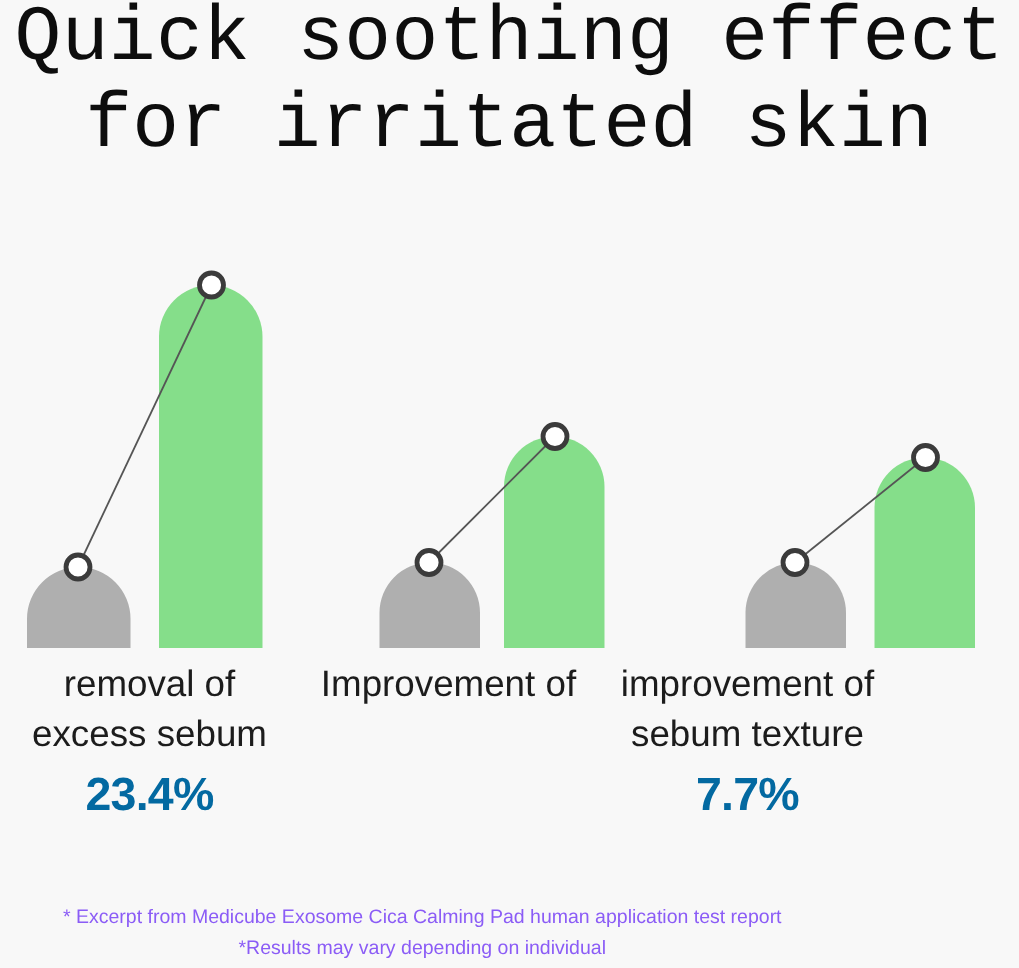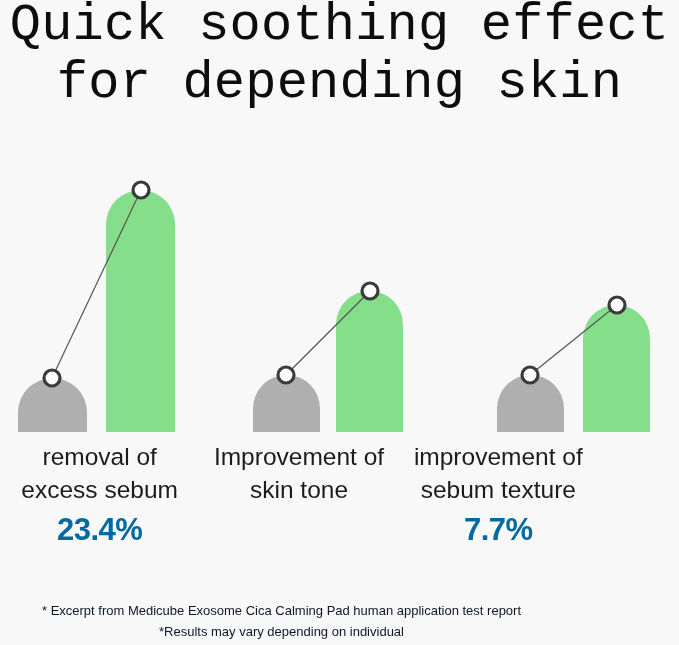--- a/index.html
+++ b/index.html
@@ -86,38 +86,38 @@
     margin-top: 2px;
   }
 
   
   .footnote {
     position: absolute;
     left: 0;
     top: 600px;
     width: 563px;
     text-align: center;
-    color: #0f172a;
+    color: #8b5cf6;
   }
   .footnote-line {
     display: block;
     font-size: 13px;
     line-height: 21px;
     font-weight: 400;
     white-space: nowrap;
   }
 </style>
 </head>
 <body>
 
 <div class="page">
 
   <div class="title-block">
     <span class="title-line title-line-1">Quick soothing effect</span>
-    <span class="title-line title-line-2">for depending skin</span>
+    <span class="title-line title-line-2">for irritated skin</span>
   </div>
 
   <div class="chart-area">
     <svg class="chart-svg" viewBox="0 0 679 275" xmlns="http://www.w3.org/2000/svg">
 
       <path d="M 18 272 L 18 252.5 A 34.5 34.5 0 0 1 87 252.5 L 87 272 Z" fill="#afafaf"></path>
       <path d="M 106 272 L 106 64.5 A 34.5 34.5 0 0 1 175 64.5 L 175 272 Z" fill="#85de8a"></path>
       <line x1="52" y1="218" x2="141" y2="30" stroke="#555555" stroke-width="1.2"></line>
       <circle cx="52" cy="218" r="8" fill="#ffffff" stroke="#3b3b3b" stroke-width="3.2"></circle>
       <circle cx="141" cy="30" r="8" fill="#ffffff" stroke="#3b3b3b" stroke-width="3.2"></circle>
@@ -137,21 +137,20 @@
   </div>
 
   <div class="labels-row">
     <div class="label-group">
       <div class="label-text">removal of</div>
       <div class="label-text">excess sebum</div>
       <div class="label-value">23.4%</div>
     </div>
     <div class="label-group">
       <div class="label-text">Improvement of</div>
-      <div class="label-text">skin tone</div>
     </div>
     <div class="label-group">
       <div class="label-text">improvement of</div>
       <div class="label-text">sebum texture</div>
       <div class="label-value">7.7%</div>
     </div>
   </div>
 
   <div class="footnote">
     <span class="footnote-line">* Excerpt from Medicube Exosome Cica Calming Pad human application test report</span>

